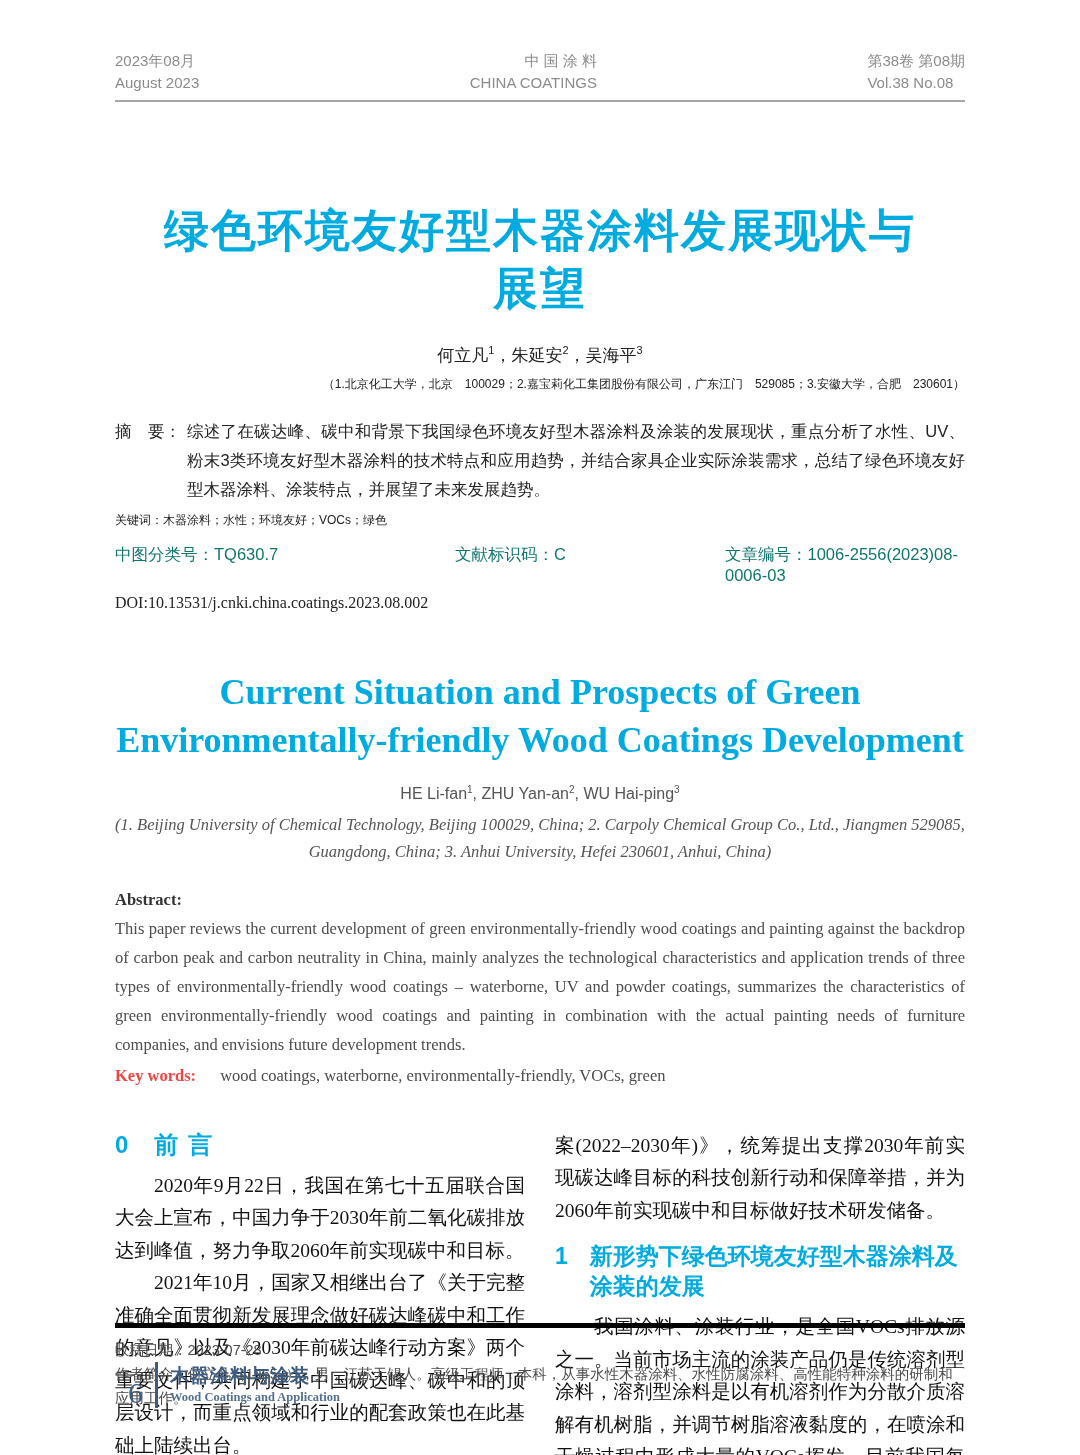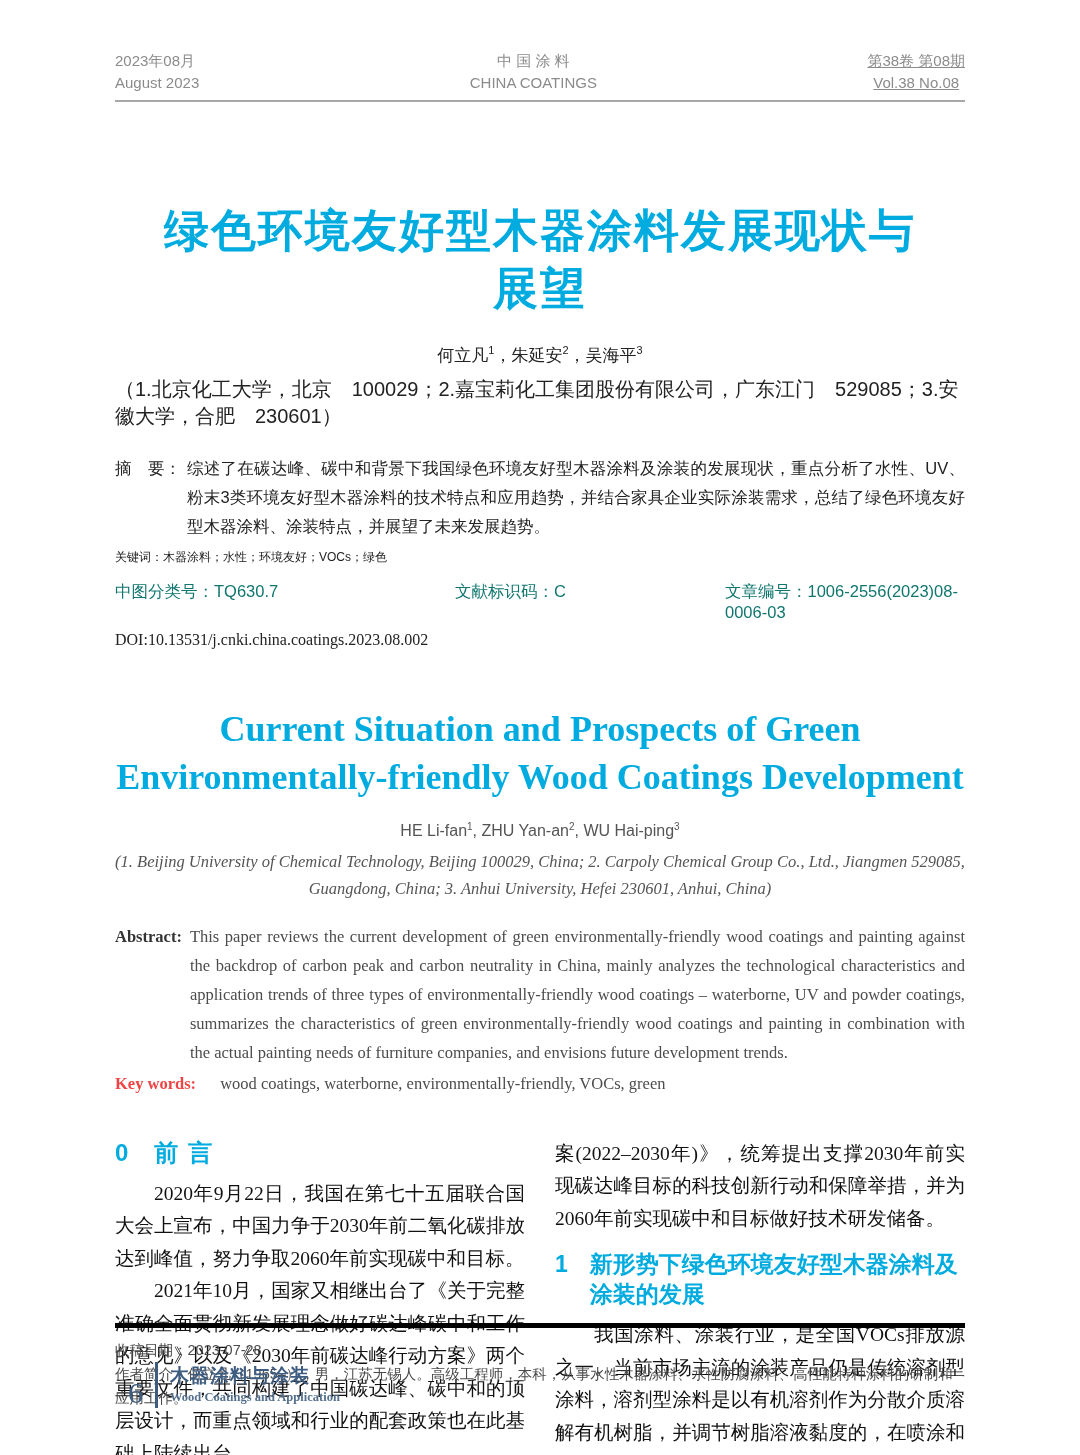--- a/index.html
+++ b/index.html
@@ -5,32 +5,32 @@
   * { margin: 0; padding: 0; box-sizing: border-box; }
   html, body { width: 1080px; height: 1455px; background: #ffffff; overflow: hidden; }
   body { font-family: "Liberation Sans", sans-serif; color: #1d1d1d; }
   .page { width: 1080px; height: 1071px; padding: 50px 115px 0 115px; position: relative; }
 
   
   .jheader { display: flex; justify-content: space-between; align-items: flex-end;
              color: #8b8b8b; font-size: 15px; line-height: 1.45;
              border-bottom: 2px solid #a8a8a8; padding-bottom: 6px; }
   .jheader .col { display: flex; flex-direction: column; }
-  .jheader .c-center { text-align: center; }
-  .jheader .c-right { text-align: center; text-decoration: underline; }
+  .jheader .c-center { text-align: center; align-items: flex-end; }
+  .jheader .c-right { text-align: left; }
 
   
   .title-zh { margin-top: 100px; text-align: center; color: #00abdf;
               font-size: 45px; font-weight: 900; line-height: 58px;
               font-family: "Liberation Sans", sans-serif; letter-spacing: 2px; }
 
   
   .authors-zh { margin-top: 26px; text-align: center; font-size: 17px; color: #222; }
   .authors-zh sup { font-size: 11px; }
-  .affil-zh { margin-top: 9px; text-align: left; font-size: 20px; color: #222; }
+  .affil-zh { margin-top: 9px; text-align: right; font-size: 12px; color: #222; }
 
   
   .abstract-zh { margin-top: 24px; display: flex; font-size: 16.5px; line-height: 29px; color: #222; }
   .abstract-zh .lbl { white-space: nowrap; margin-right: 6px; }
   .abstract-zh .txt { text-align: justify; }
   .keywords-zh { margin-top: 2px; font-size: 12px; line-height: 29px; color: #222; }
 
   
   .meta-row { margin-top: 9px; display: flex; font-size: 16.5px; color: #0f766e; }
   .meta-row .m1 { width: 340px; }
@@ -43,21 +43,21 @@
   .title-en { margin-top: 56px; text-align: center; color: #00abdf;
               font-family: "Liberation Serif", serif; font-weight: bold;
               font-size: 36px; line-height: 48px; }
   .authors-en { margin-top: 20px; text-align: center; font-size: 16px; color: #555; }
   .authors-en sup { font-size: 10px; }
   .affil-en { margin-top: 8px; text-align: center; font-size: 16.5px; color: #555;
               font-family: "Liberation Serif", serif; font-style: italic; line-height: 27px; }
 
   
   .abstract-en { margin-top: 20px; display: flex; font-family: "Liberation Serif", serif;
-                 font-size: 16.5px; line-height: 29px; color: #4c4c4c; }
+                 font-size: 16.5px; line-height: 29px; color: #4c4c4c; flex-direction: column; }
   .abstract-en .lbl { white-space: nowrap; font-weight: bold; margin-right: 8px; color: #333; }
   .abstract-en .txt { text-align: justify; }
   .keywords-en { margin-top: 2px; font-family: "Liberation Serif", serif;
                  font-size: 16.5px; line-height: 29px; color: #4c4c4c; }
   .keywords-en .lbl { font-weight: bold; color: #ef4444; margin-right: 24px; }
 
   
   .columns { margin-top: 40px; display: grid; grid-template-columns: 1fr 1fr; column-gap: 30px; }
   .colL, .colR { font-family: "Liberation Serif", serif; font-size: 19.5px;
                  line-height: 32.5px; color: #111; text-align: justify; }

